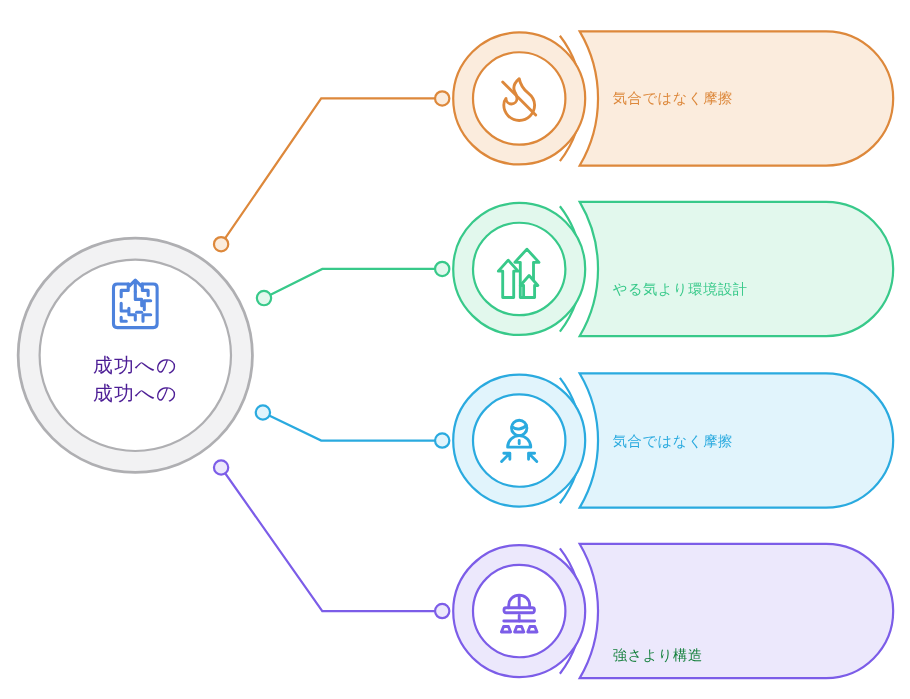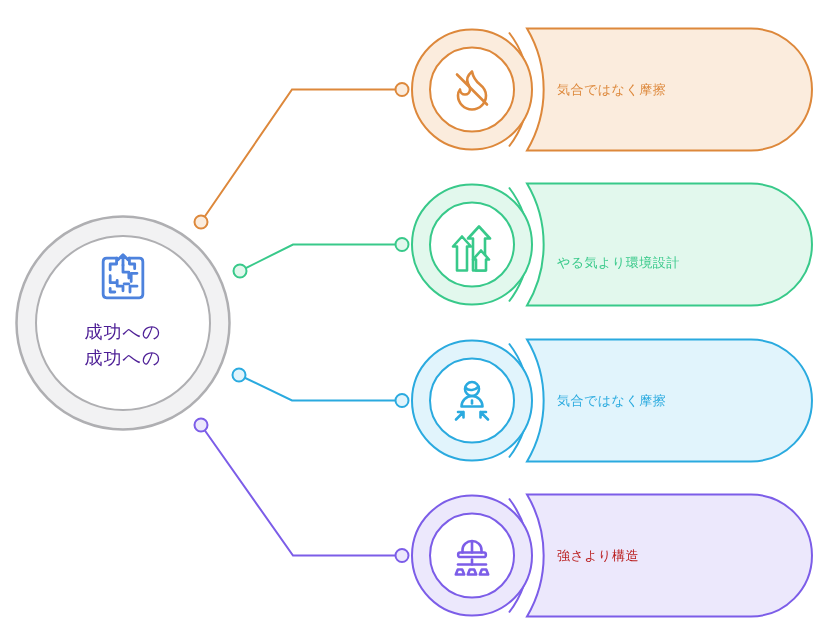--- a/index.html
+++ b/index.html
@@ -137,14 +137,14 @@
   </g>
 </svg>
 
   <div class="center-label" style="color: #4c1d95;">
     <div>成功への</div>
     <div>成功への</div>
   </div>
   <div class="node-label nl-0" style="--accent: #DD883B; --tint: #FBECDD; color: rgb(221, 136, 59);">気合ではなく摩擦</div>
   <div class="node-label nl-1" style="--accent: #38C98A; --tint: #E2F8ED; color: rgb(56, 201, 138);">やる気より環境設計</div>
   <div class="node-label nl-2" style="--accent: #2AAADF; --tint: #E1F4FC; color: rgb(42, 170, 223);">気合ではなく摩擦</div>
-  <div class="node-label nl-3" style="--accent: #7C5DE8; --tint: #ECE8FC; color: #b91c1c;">強さより構造</div>
+  <div class="node-label nl-3" style="--accent: #7C5DE8; --tint: #ECE8FC; color: #15803d; margin-top: 40px;">強さより構造</div>
 </div>
 
 </body></html>

